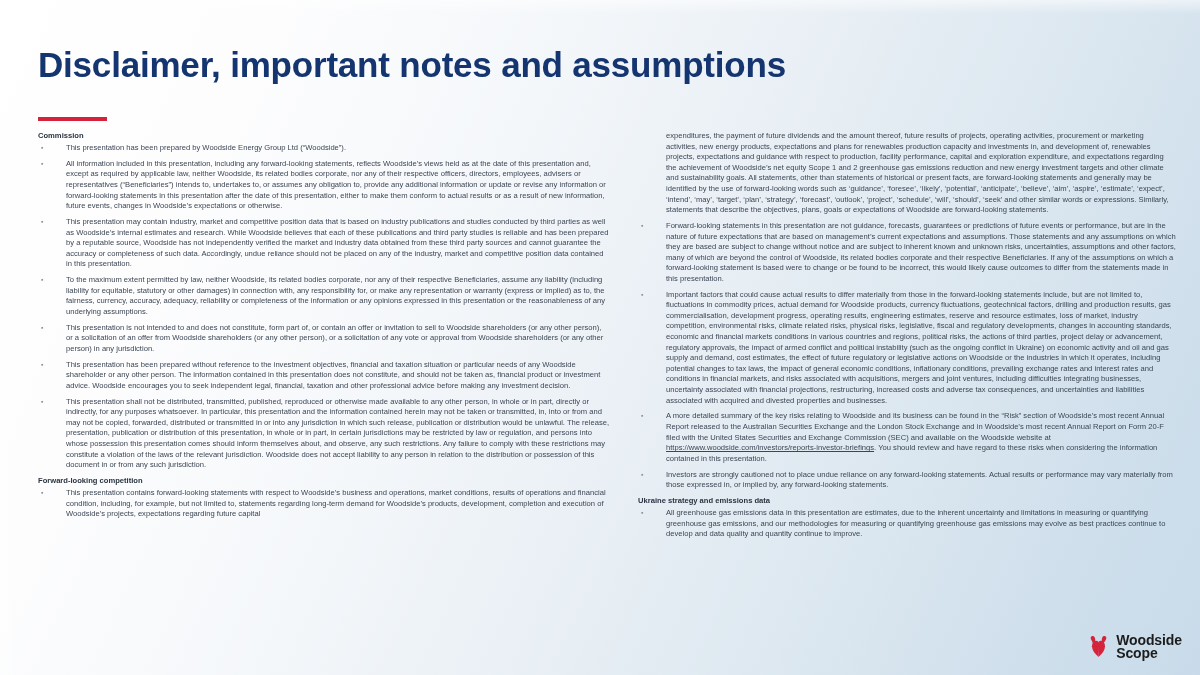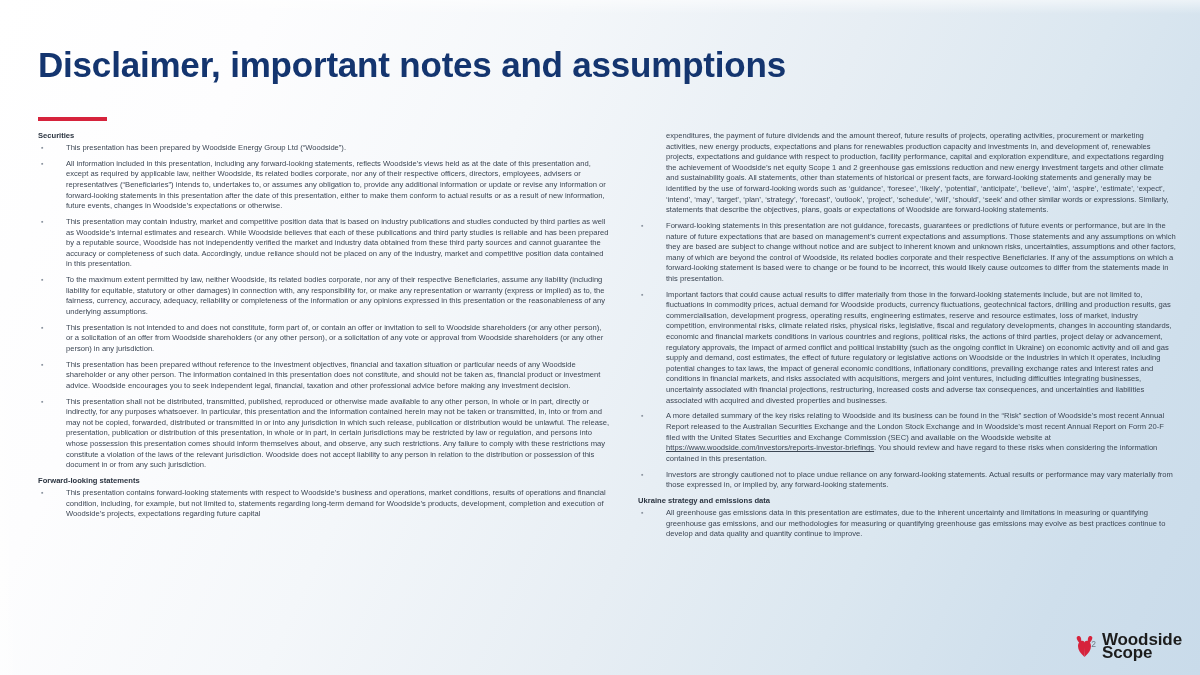--- a/index.html
+++ b/index.html
@@ -135,39 +135,39 @@
     display: flex;
     align-items: center;
     gap: 5px;
   }
   #logo-mark {
     width: 25px;
     height: 25px;
     display: block;
   }
   #logo-text {
-    font-size: 17px;
+    font-size: 14px;
     line-height: 12.5px;
     font-weight: bold;
     color: #1c1c1c;
     letter-spacing: -0.1px;
   }
   #logo-text span { display: block; }
 </style>
 </head>
 <body>
 
 <div id="slide">
 
   <div id="title">Disclaimer, important notes and assumptions</div>
   <div id="accent-bar"></div>
 
   <div id="left-column" class="column">
 
-    <div class="section-heading">Securities</div>
+    <div class="section-heading">Commission</div>
 
     <div class="bullet-row">
       <span class="bullet-mark"></span>
       <span class="bullet-text">This presentation has been prepared by Woodside Energy Group Ltd (“Woodside”).</span>
     </div>
     <div class="bullet-row">
       <span class="bullet-mark"></span>
       <span class="bullet-text">All information included in this presentation, including any forward-looking statements, reflects Woodside’s views held as at the date of this presentation and, except as required by applicable law, neither Woodside, its related bodies corporate, nor any of their respective officers, directors, employees, advisers or representatives (“Beneficiaries”) intends to, undertakes to, or assumes any obligation to, provide any additional information or update or revise any information or forward-looking statements in this presentation after the date of this presentation, either to make them conform to actual results or as a result of new information, future events, changes in Woodside’s expectations or otherwise.</span>
     </div>
     <div class="bullet-row">
@@ -186,21 +186,21 @@
     </div>
     <div class="bullet-row">
       <span class="bullet-mark"></span>
       <span class="bullet-text">This presentation has been prepared without reference to the investment objectives, financial and taxation situation or particular needs of any Woodside shareholder or any other person. The information contained in this presentation does not constitute, and should not be taken as, financial product or investment advice. Woodside encourages you to seek independent legal, financial, taxation and other professional advice before making any investment decision.</span>
     </div>
     <div class="bullet-row">
       <span class="bullet-mark"></span>
       <span class="bullet-text">This presentation shall not be distributed, transmitted, published, reproduced or otherwise made available to any other person, in whole or in part, directly or indirectly, for any purposes whatsoever. In particular, this presentation and the information contained herein may not be taken or transmitted, in, into or from and may not be copied, forwarded, distributed or transmitted in or into any jurisdiction in which such release, publication or distribution would be unlawful. The release, presentation, publication or distribution of this presentation, in whole or in part, in certain jurisdictions may be restricted by law or regulation, and persons into whose possession this presentation comes should inform themselves about, and observe, any such restrictions. Any failure to comply with these restrictions may constitute a violation of the laws of the relevant jurisdiction. Woodside does not accept liability to any person in relation to the distribution or possession of this document in or from any such jurisdiction.</span>
     </div>
 
-    <div class="section-heading">Forward-looking statements</div>
+    <div class="section-heading">Forward-looking competition</div>
 
     <div class="bullet-row">
       <span class="bullet-mark"></span>
       <span class="bullet-text">This presentation contains forward-looking statements with respect to Woodside’s business and operations, market conditions, results of operations and financial condition, including, for example, but not limited to, statements regarding long-term demand for Woodside’s products, development, completion and execution of Woodside’s projects, expectations regarding future capital</span>
     </div>
 
   </div>
 
   <div id="right-column" class="column">
 

